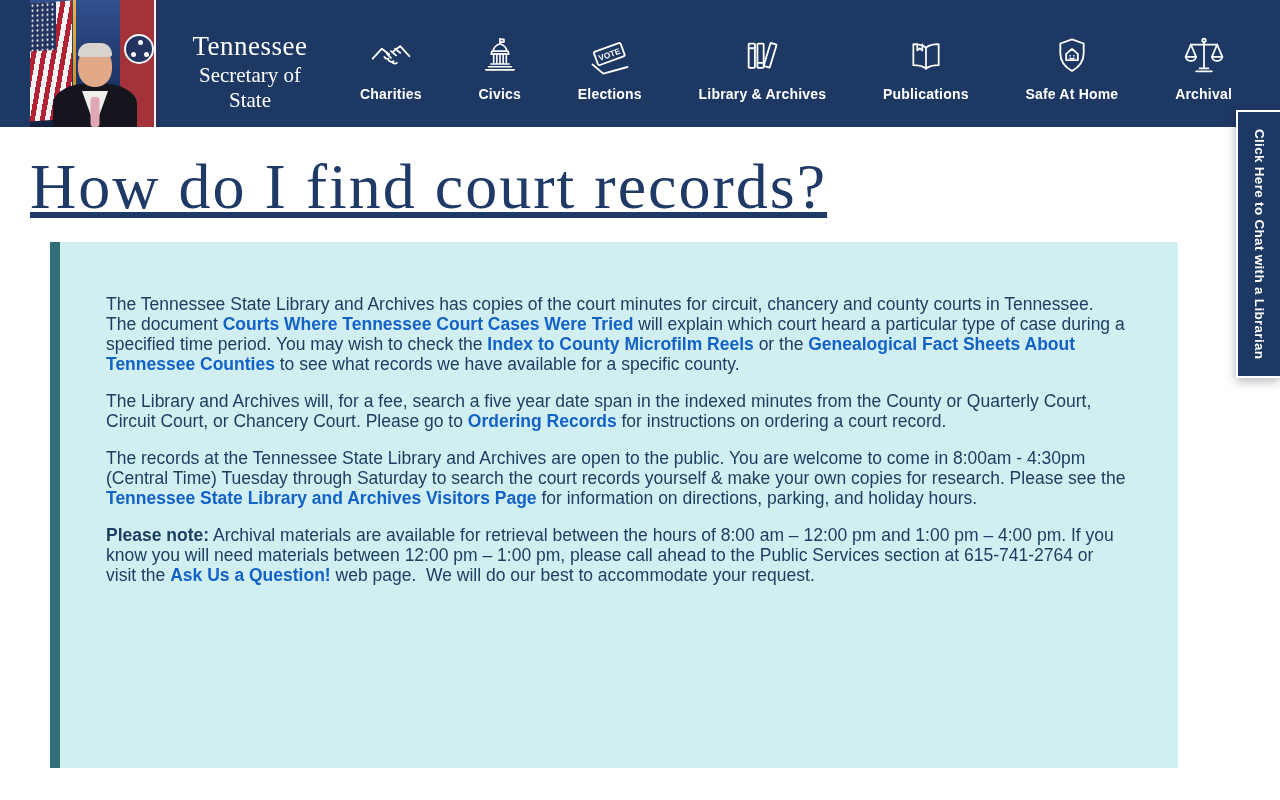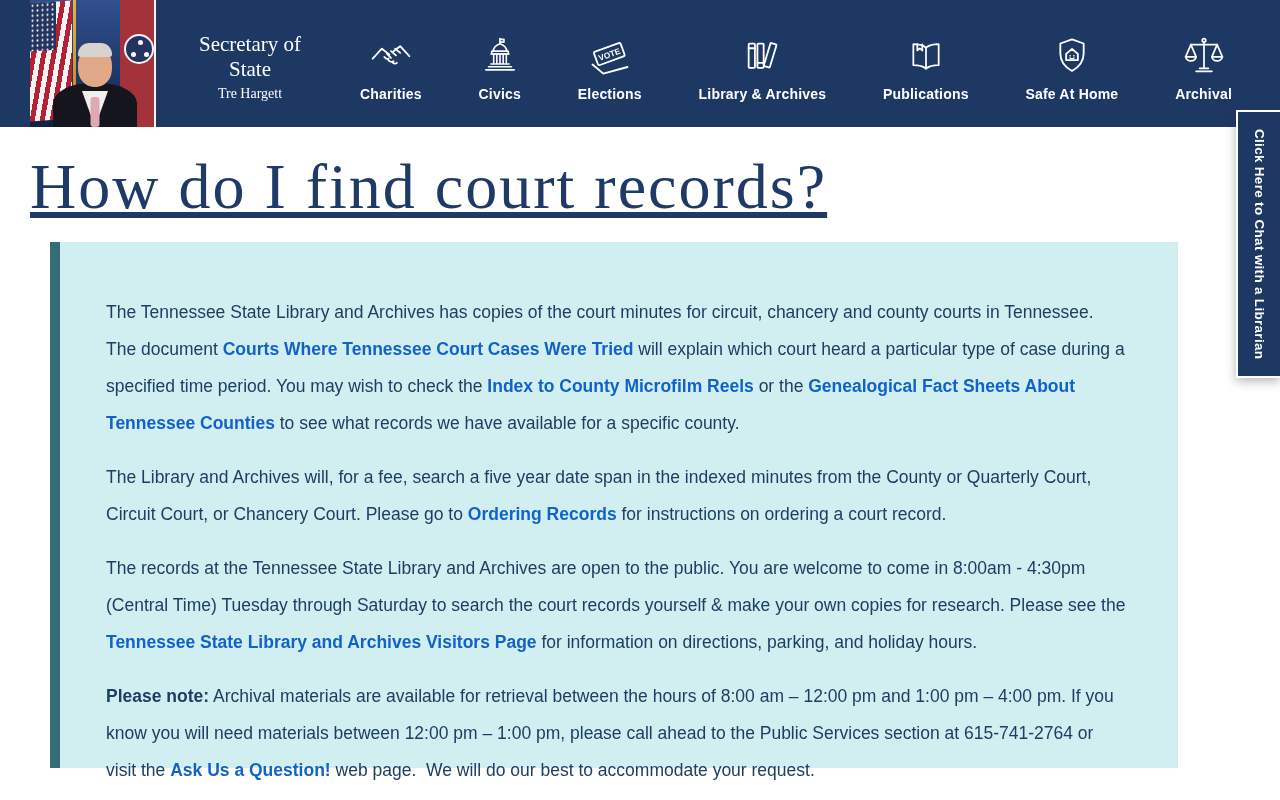--- a/index.html
+++ b/index.html
@@ -70,21 +70,21 @@
   }
 
   
   .brand {
     position:absolute; left:177px; top:31px; width:146px;
     color:#ffffff; text-align:center;
     font-family:"Liberation Serif", serif;
   }
   .brand .t1 { font-size:27px; letter-spacing:0.5px; }
   .brand .t2 { font-size:21px; margin-top:1px; }
-  .brand .t3 { font-size:14px; margin-top:4px; }
+  .brand .t3 { font-size:14px; margin-top:12px;text-align:right; }
 
   
   .nav {
     position:absolute; left:360px; right:48px; top:0; bottom:0;
     display:flex; justify-content:space-between; align-items:flex-end;
     padding-bottom:25px;
   }
   .nav-item {
     display:flex; flex-direction:column; align-items:center; gap:9px;
     color:#ffffff; cursor:pointer;
@@ -116,21 +116,21 @@
   
   .content-bar {
     position:absolute; left:50px; top:242px; width:10px; height:526px;
     background:#316e76;
   }
   .content-box {
     position:absolute; left:60px; top:242px; width:1118px; height:526px;
     background:#d1eef0; padding:52px 52px 0 46px;
   }
   .content-box p {
-    font-size:17.5px; line-height:37px; color:#1d3e63; margin:0 0 17px 0;
+    font-size:17.5px; line-height:20px; color:#1d3e63; margin:0 0 17px 0;
   }
   .seg-link { color:#1262c8; font-weight:bold; text-decoration:none; cursor:pointer; }
   .seg-bold { font-weight:bold; }
 </style>
 </head>
 <body>
 
 <div class="header">
 
   <div class="photo">
@@ -149,20 +149,21 @@
     <div class="person">
       <div class="shoulders"></div>
       <div class="shirt"></div>
       <div class="tie"></div>
       <div class="head"></div>
       <div class="hair"></div>
     </div>
   </div>
 
   <div class="brand">
+    <div class="t1">Tennessee</div>
     <div class="t2">Secretary of State</div>
     <div class="t3">Tre Hargett</div>
   </div>
 
   <nav class="nav">
 
 
     <div class="nav-item">
       <span class="ico">
         <svg width="42" height="40" viewBox="0 0 48 48" fill="none" stroke="#fff" stroke-width="2.2" stroke-linecap="round" stroke-linejoin="round">

